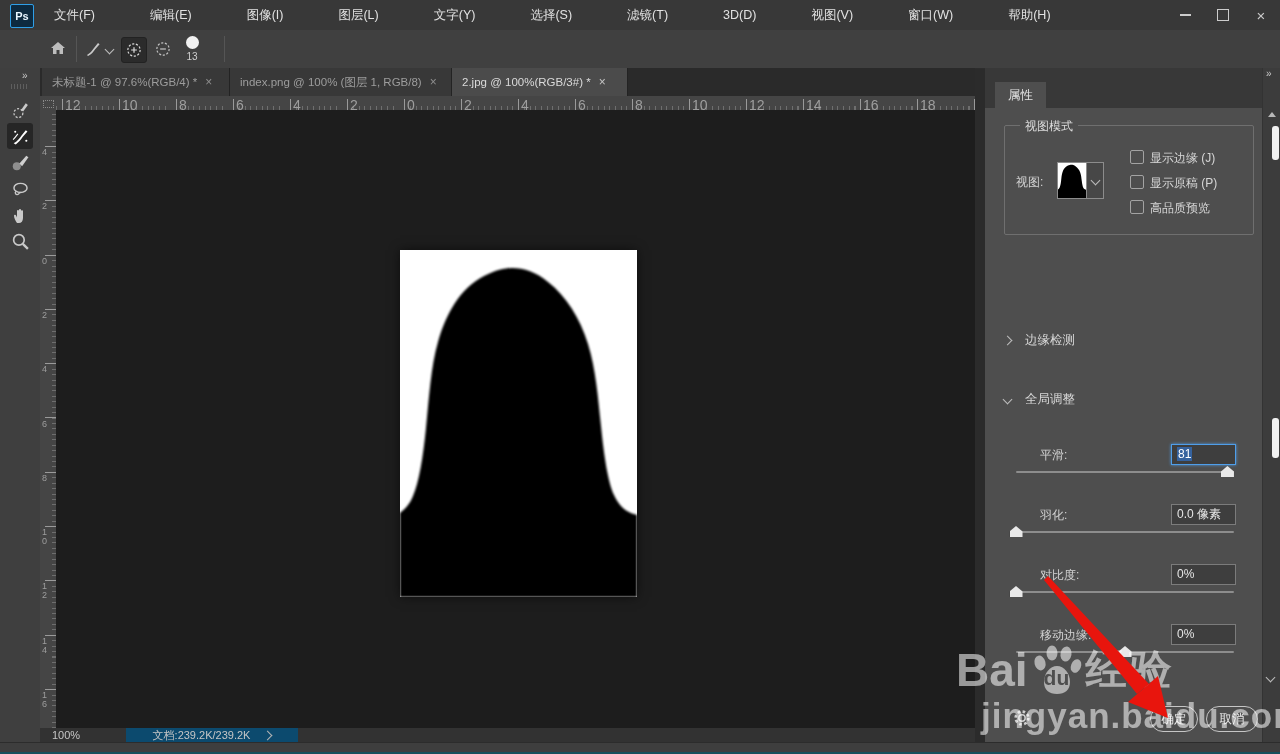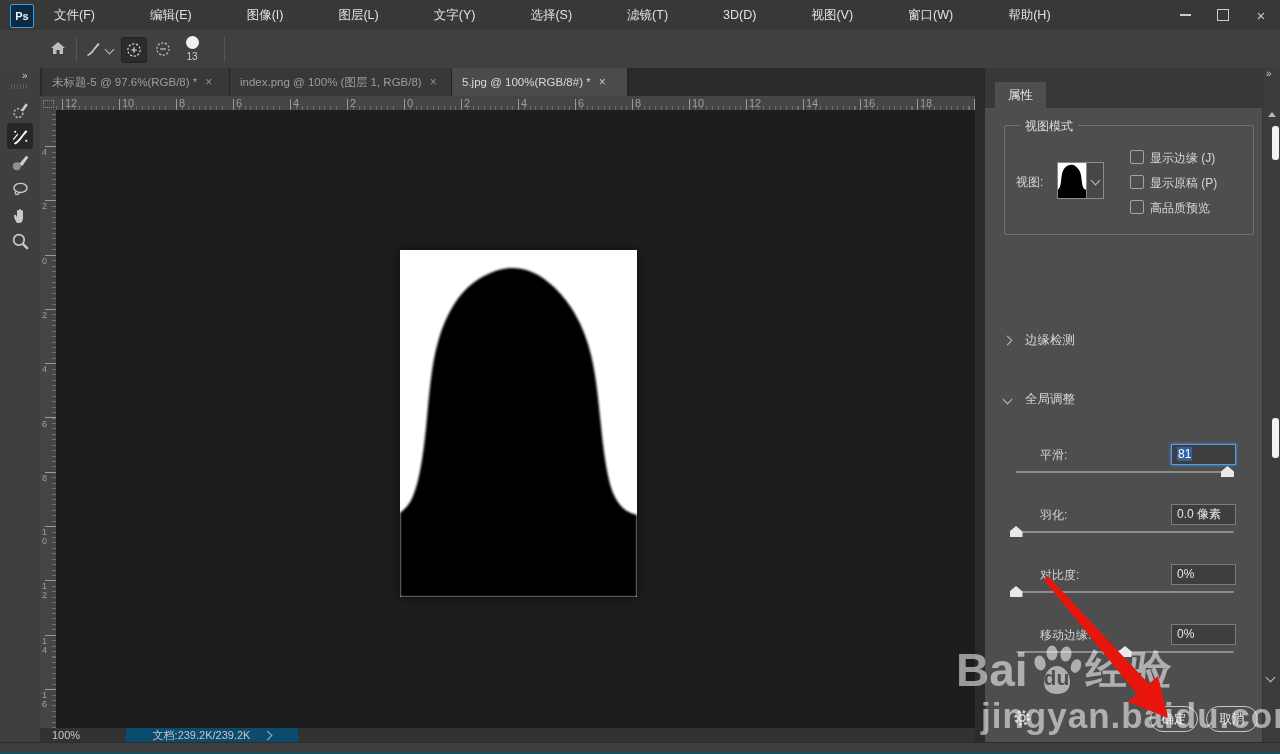--- a/index.html
+++ b/index.html
@@ -44,21 +44,21 @@
   .tabx{font-size:12px;color:#8f8f8f;}
   .dtab.active .tabx{color:#c5c5c5;}
   
   .rcorner{position:absolute;left:40px;top:96px;width:16px;height:14px;background:#454545;border-right:1px solid #333;border-bottom:1px solid #333;}
   .rcorner i{position:absolute;left:3px;top:4px;width:9px;height:6px;border:1px dotted #8a8a8a;}
   .hruler{position:absolute;left:56px;top:96px;width:919px;height:14px;background:#454545;border-bottom:1px solid #333;overflow:hidden;
     background-image:
       repeating-linear-gradient(90deg,transparent 0 6px,#9a9a9a 6px 7px,transparent 7px 57px),
       repeating-linear-gradient(90deg,transparent 0 0.5px,#6e6e6e 0.5px 1.5px,transparent 1.5px 5.7px);
     background-size:100% 11px,100% 4px;background-position:left bottom,left bottom;background-repeat:no-repeat;}
-  .hruler span{position:absolute;top:1px;font-size:11px;color:#9e9e9e;}
+  .hruler span{position:absolute;top:1px;font-size:14px;color:#9e9e9e;}
   .vruler{position:absolute;left:40px;top:110px;width:16px;height:618px;background:#454545;border-right:1px solid #333;overflow:hidden;
     background-image:
       repeating-linear-gradient(180deg,transparent 0 36px,#9a9a9a 36px 37px,transparent 37px 54.3px),
       repeating-linear-gradient(180deg,transparent 0 3.5px,#6e6e6e 3.5px 4.5px,transparent 4.5px 5.43px);
     background-size:11px 100%,4px 100%;background-position:right top,right top;background-repeat:no-repeat;}
   .vruler span{position:absolute;left:2px;font-size:9px;line-height:9px;color:#9e9e9e;white-space:pre-line;}
   .canvas{position:absolute;left:56px;top:110px;width:919px;height:618px;background:#1d1d1d;}
   .docimg{position:absolute;left:344px;top:140px;width:237px;height:347px;box-shadow:0 0 10px rgba(0,0,0,.55);}
   
   .statusbar{position:absolute;left:40px;top:728px;width:935px;height:14px;background:#323232;font-size:11px;color:#c6c6c6;}
@@ -238,29 +238,29 @@
     <div class="tool" style="top:160px;">
       <svg width="19" height="19" viewBox="0 0 18 18">
         <circle cx="7.5" cy="7.5" r="5" fill="none" stroke="#c9c9c9" stroke-width="1.6"></circle>
         <path d="M11.2 11.2 L16 16" stroke="#c9c9c9" stroke-width="2.2"></path>
       </svg>
     </div>
   </div>
 
   <div class="tabbar">
     <div class="dtab" style="left:2px;width:188px;">
-      <span>未标题-5 @ 97.6%(RGB/8) *</span>
+      <span>未标题-1 @ 97.6%(RGB/4) *</span>
       <span class="tabx">×</span>
     </div>
     <div class="dtab" style="left:190px;width:222px;">
       <span>index.png @ 100% (图层 1, RGB/8)</span>
       <span class="tabx">×</span>
     </div>
     <div class="dtab active" style="left:412px;width:176px;">
-      <span>5.jpg @ 100%(RGB/8#) *</span>
+      <span>2.jpg @ 100%(RGB/3#) *</span>
       <span class="tabx">×</span>
     </div>
   </div>
 
   <div class="rcorner">
       <i></i>
     </div>
   <div class="hruler">
       <span style="left: 9px;">12</span>
       <span style="left: 66px;">10</span>

